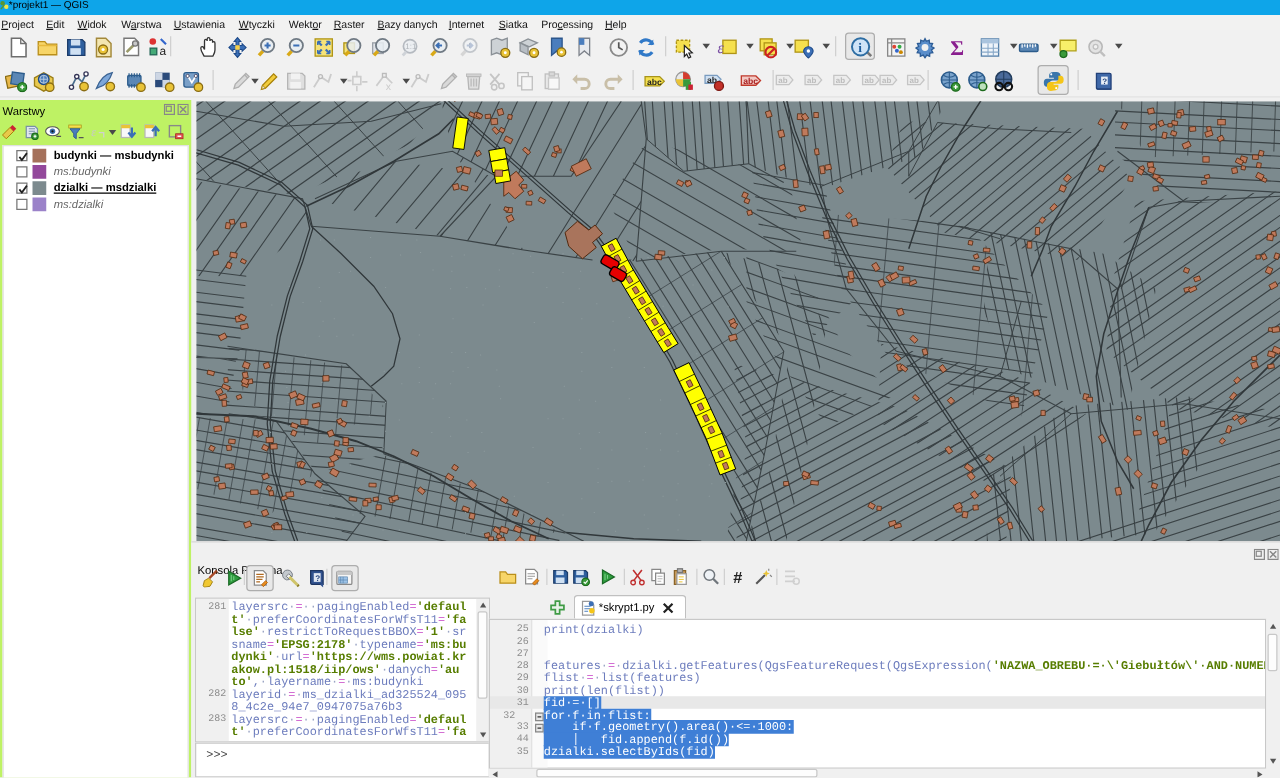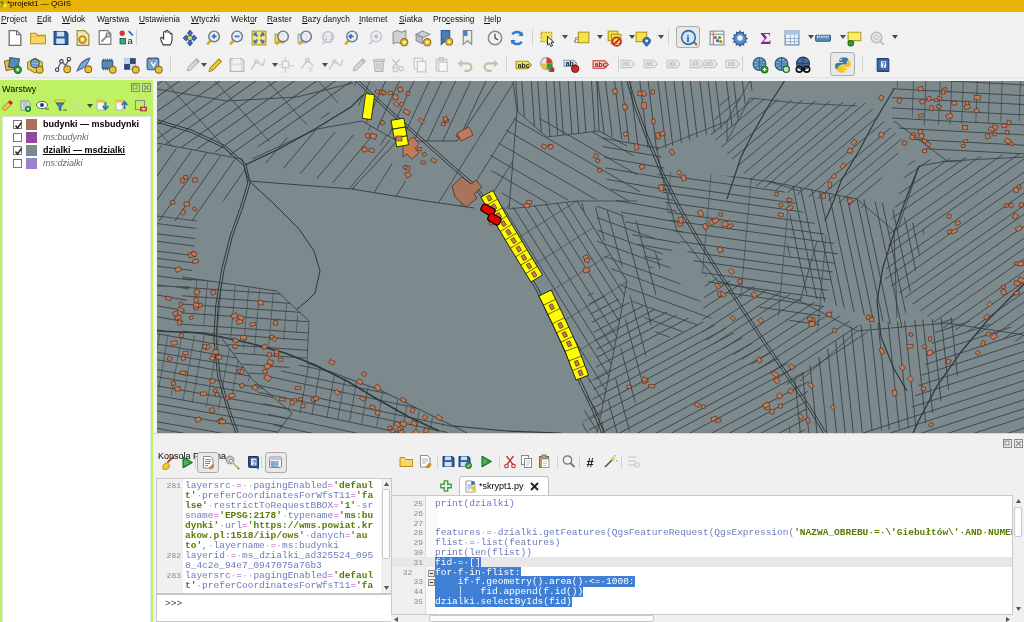--- a/index.html
+++ b/index.html
@@ -1,19 +1,19 @@
 <!DOCTYPE html>
 <html><head>
 <meta charset="utf-8">
 <style>
 * { margin:0; padding:0; box-sizing:border-box; }
 html,body { width:1024px; height:622px; overflow:hidden; font-family:"Liberation Sans",sans-serif; background:#f0f0f0; }
 #win { position:relative; width:1024px; height:622px; background:#f0f0f0; }
 
-#titlebar { position:absolute; left:0; top:0; width:1024px; height:12px; background:#eab308; font-size:8px; color:#000; }
+#titlebar { position:absolute; left:0; top:0; width:1024px; height:12px; background:#0ea5e9; font-size:8px; color:#000; }
 #titlebar .t { position:absolute; left:7px; top:-1px; }
 
 #menubar { position:absolute; left:0; top:12px; width:1024px; height:13px; background:#f2f2f1; font-size:8.4px; color:#111; }
 #menubar span { position:absolute; top:2px; }
 #menubar u { text-decoration:underline; }
 
 #tb1 { position:absolute; left:0; top:24px; width:1024px; height:26px; background:#f1f1f1; }
 #tb2 { position:absolute; left:0; top:50px; width:1024px; height:28px; background:#f1f1f1; border-bottom:1px solid #e2e2e2; }
 .ic { position:absolute; width:18px; height:18px; }
 .sep { position:absolute; width:1px; height:16px; background:#d0d0d0; }

